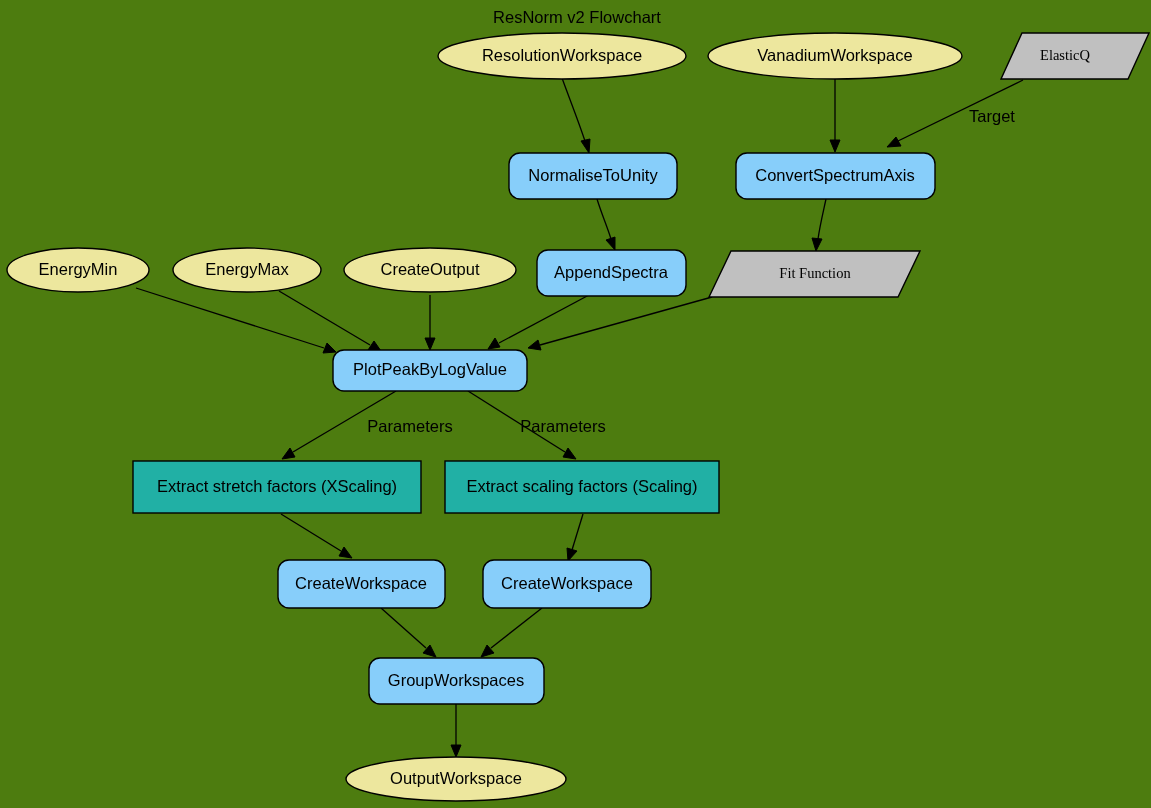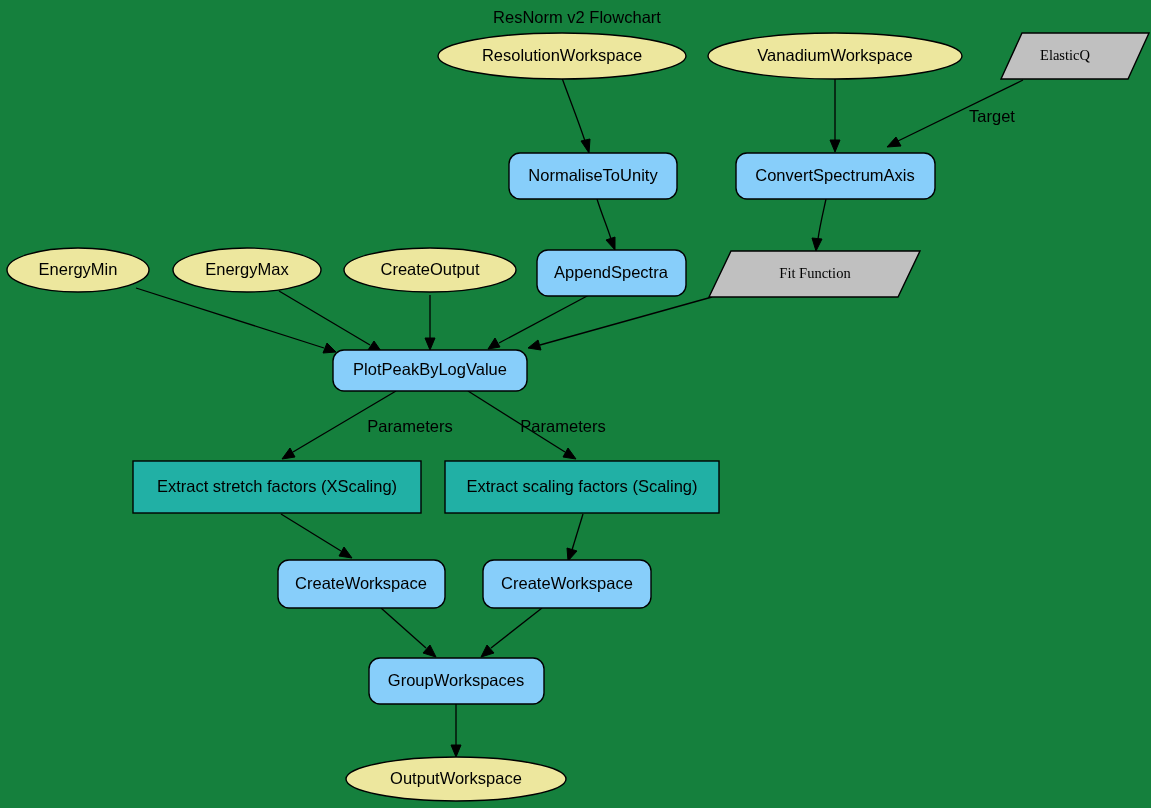--- a/index.html
+++ b/index.html
@@ -4,21 +4,21 @@
 <style>
   html, body {
     margin: 0;
     padding: 0;
     background: #ffffff;
   }
   #canvas {
     position: relative;
     width: 1151px;
     height: 808px;
-    background: #15803d;
+    background: #4d7c0f;
     font-family: "Liberation Sans", sans-serif;
     overflow: hidden;
   }
   svg#graph {
     position: absolute;
     top: 0;
     left: 0;
     width: 1151px;
     height: 808px;
   }

